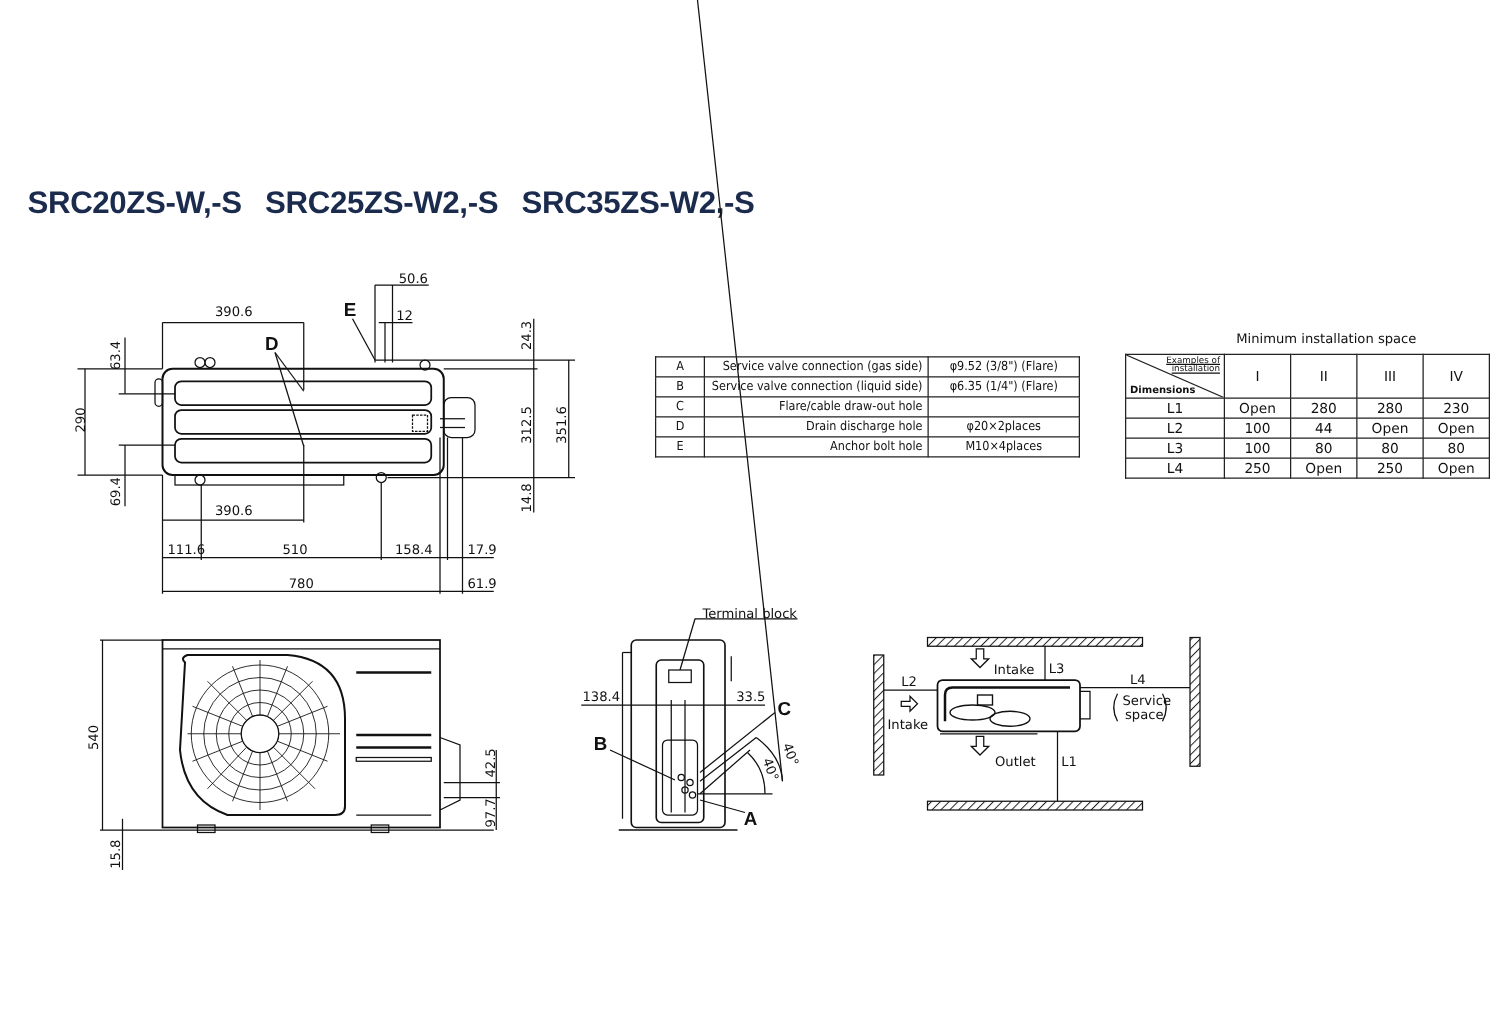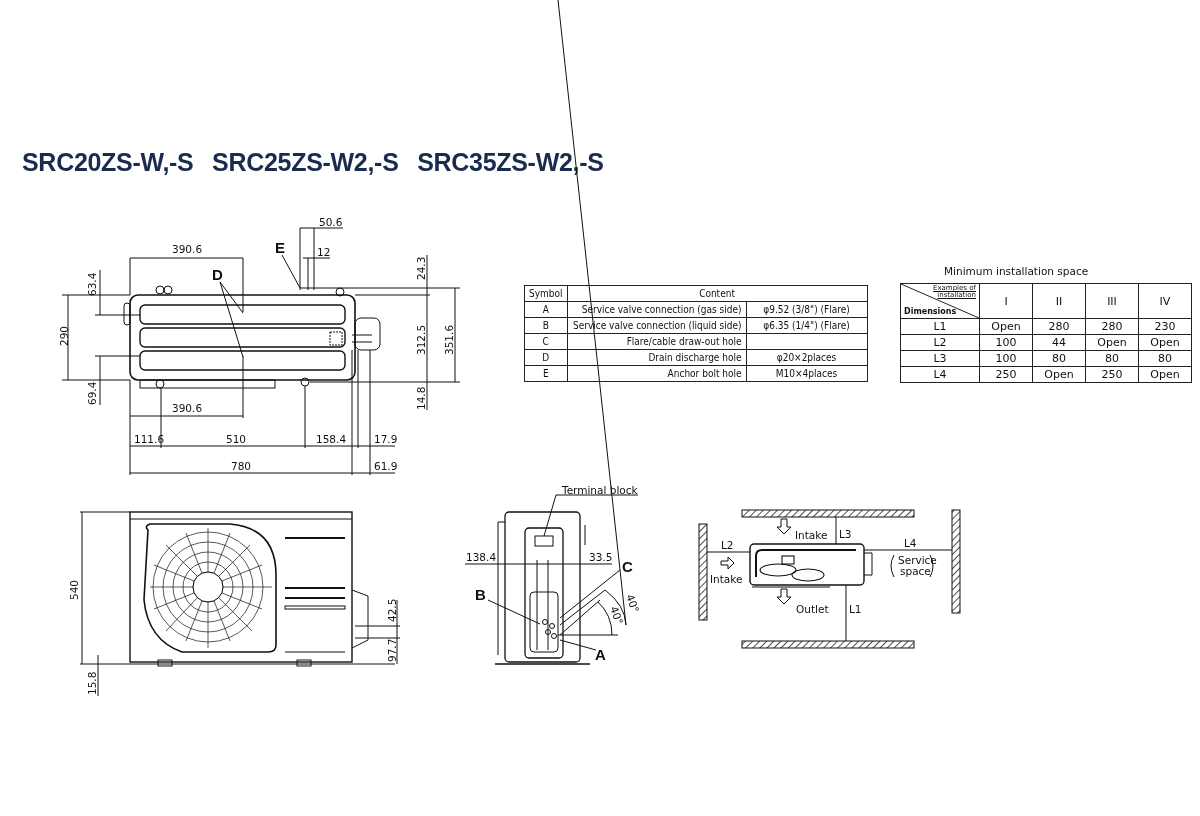--- a/index.html
+++ b/index.html
@@ -7,21 +7,21 @@
   .title { position: absolute; left: 22px; top: 148px; font-family: "Liberation Sans", sans-serif; font-weight: bold; font-size: 25px; color: #1b2b4d; letter-spacing: -0.3px; white-space: nowrap; }
   .title span { margin-right: 12px; }
   svg.drawing { position: absolute; left: 0; top: 0; }
   .dwg-text { font-family: "DejaVu Sans", sans-serif; font-size: 10.5px; fill: #111; }
   .dwg-label { font-family: "Liberation Sans", sans-serif; font-size: 15px; font-weight: bold; fill: #111; }
   table.spec { position: absolute; left: 524px; top: 285px; border-collapse: collapse; font-family: "DejaVu Sans Condensed", "DejaVu Sans", sans-serif; font-size: 10px; color: #111; }
   table.spec td, table.spec th { border: 1px solid #222; padding: 0 4px; height: 15px; font-weight: normal; white-space: nowrap; }
   table.spec .sym { width: 30px; text-align: center; }
   table.spec .content { width: 170px; text-align: right; }
   table.spec .val { width: 112px; text-align: center; }
-  .space-title { position: absolute; left: 944px; top: 265px; font-family: "DejaVu Sans", sans-serif; font-size: 10.5px; color: #111; }
+  .space-title { position: absolute; left: 989px; top: 265px; font-family: "DejaVu Sans", sans-serif; font-size: 10.5px; color: #111; }
   table.space { position: absolute; left: 900px; top: 283px; border-collapse: collapse; font-family: "DejaVu Sans", sans-serif; font-size: 11px; color: #111; }
   table.space td, table.space th { border: 1px solid #222; text-align: center; height: 15px; padding: 0; font-weight: normal; }
   table.space th.diag { width: 78px; height: 34px; position: relative; }
   table.space th.col { width: 52px; }
   .diag-top { position: absolute; right: 3px; top: 1px; font-size: 7px; line-height: 7px; text-align: right; text-decoration: underline; }
   .diag-bottom { position: absolute; left: 3px; bottom: 2px; font-size: 8px; font-weight: bold; }
   .diag-line { position: absolute; left: 0; top: 0; width: 100%; height: 100%; }
 </style>
 </head>
 <body>
@@ -243,24 +243,20 @@
     <text class="dwg-text" x="795" y="539">Intake</text>
     <text class="dwg-text" x="710" y="583">Intake</text>
     <text class="dwg-text" x="796" y="613">Outlet</text>
     <text class="dwg-text" x="898" y="564">Service</text>
     <text class="dwg-text" x="900" y="575">space</text>
   </g>
 </svg>
 
 <table class="spec">
   <tbody>
-      <tr>
-    <th class="sym">Symbol</th>
-    <th colspan="2">Content</th>
-  </tr>
   <tr>
     <td class="sym">A</td>
     <td class="content">Service valve connection (gas side)</td>
     <td class="val">φ9.52 (3/8") (Flare)</td>
   </tr>
   <tr>
     <td class="sym">B</td>
     <td class="content">Service valve connection (liquid side)</td>
     <td class="val">φ6.35 (1/4") (Flare)</td>
   </tr>

